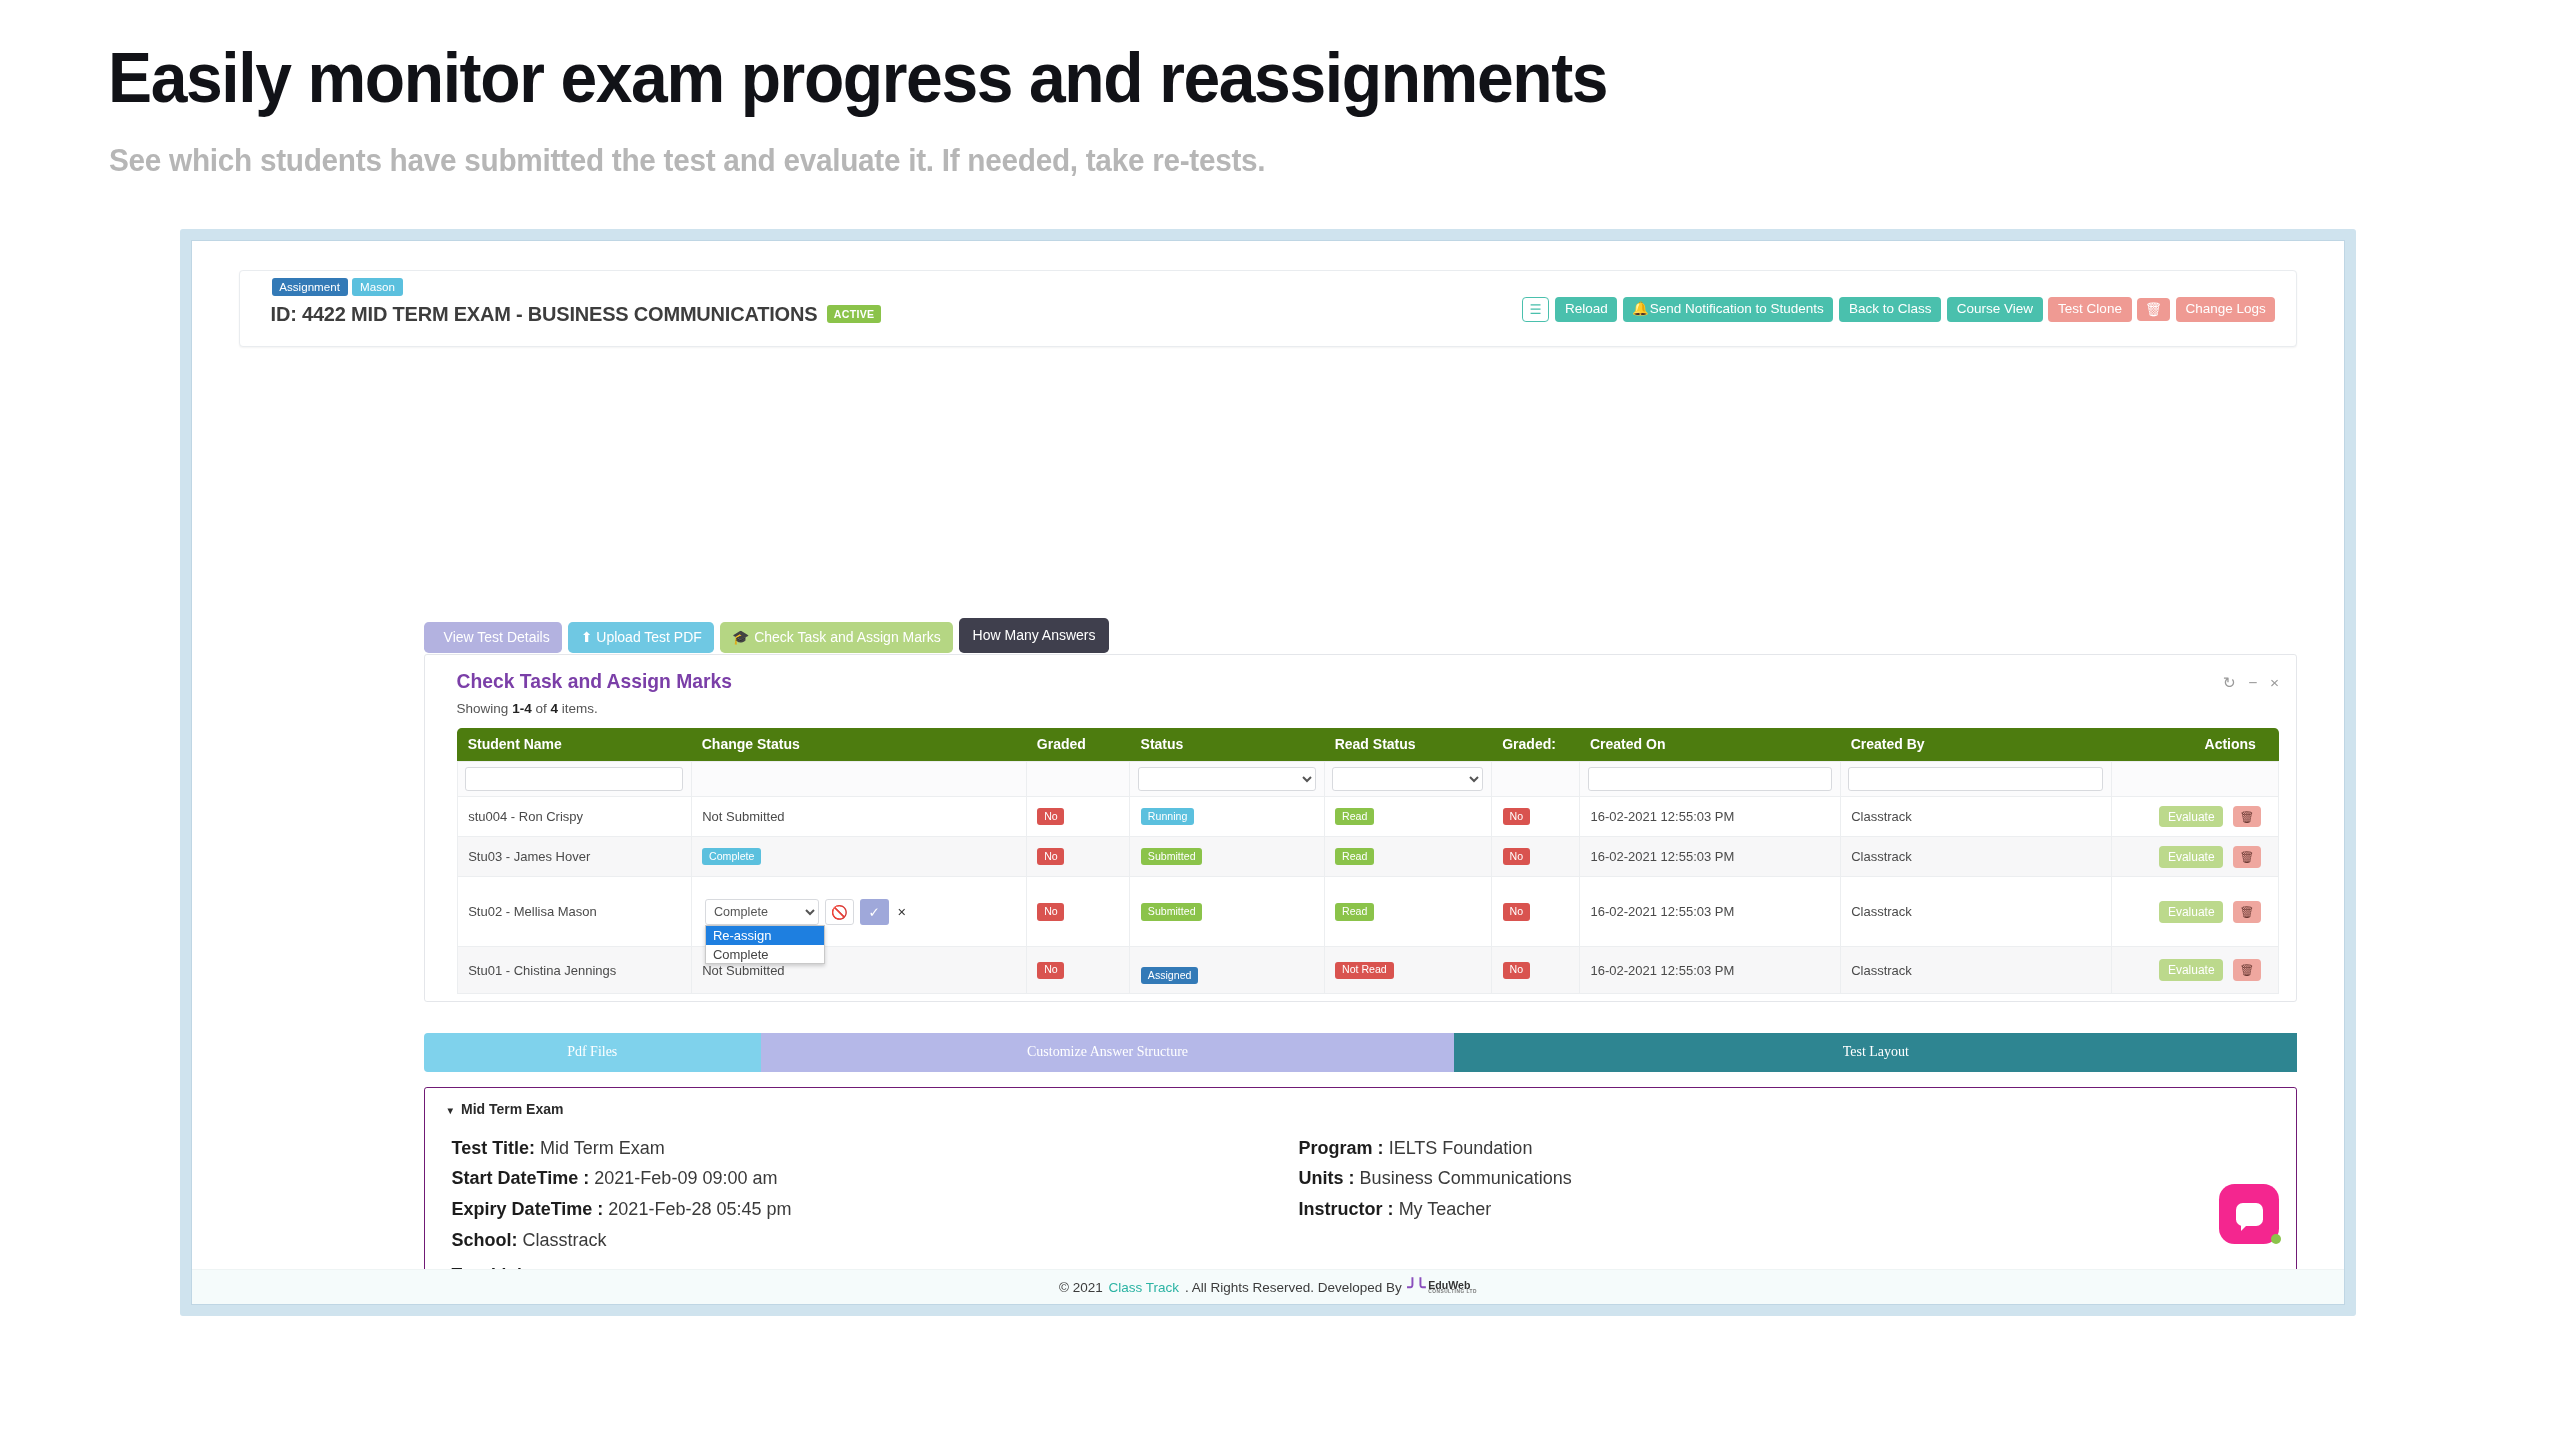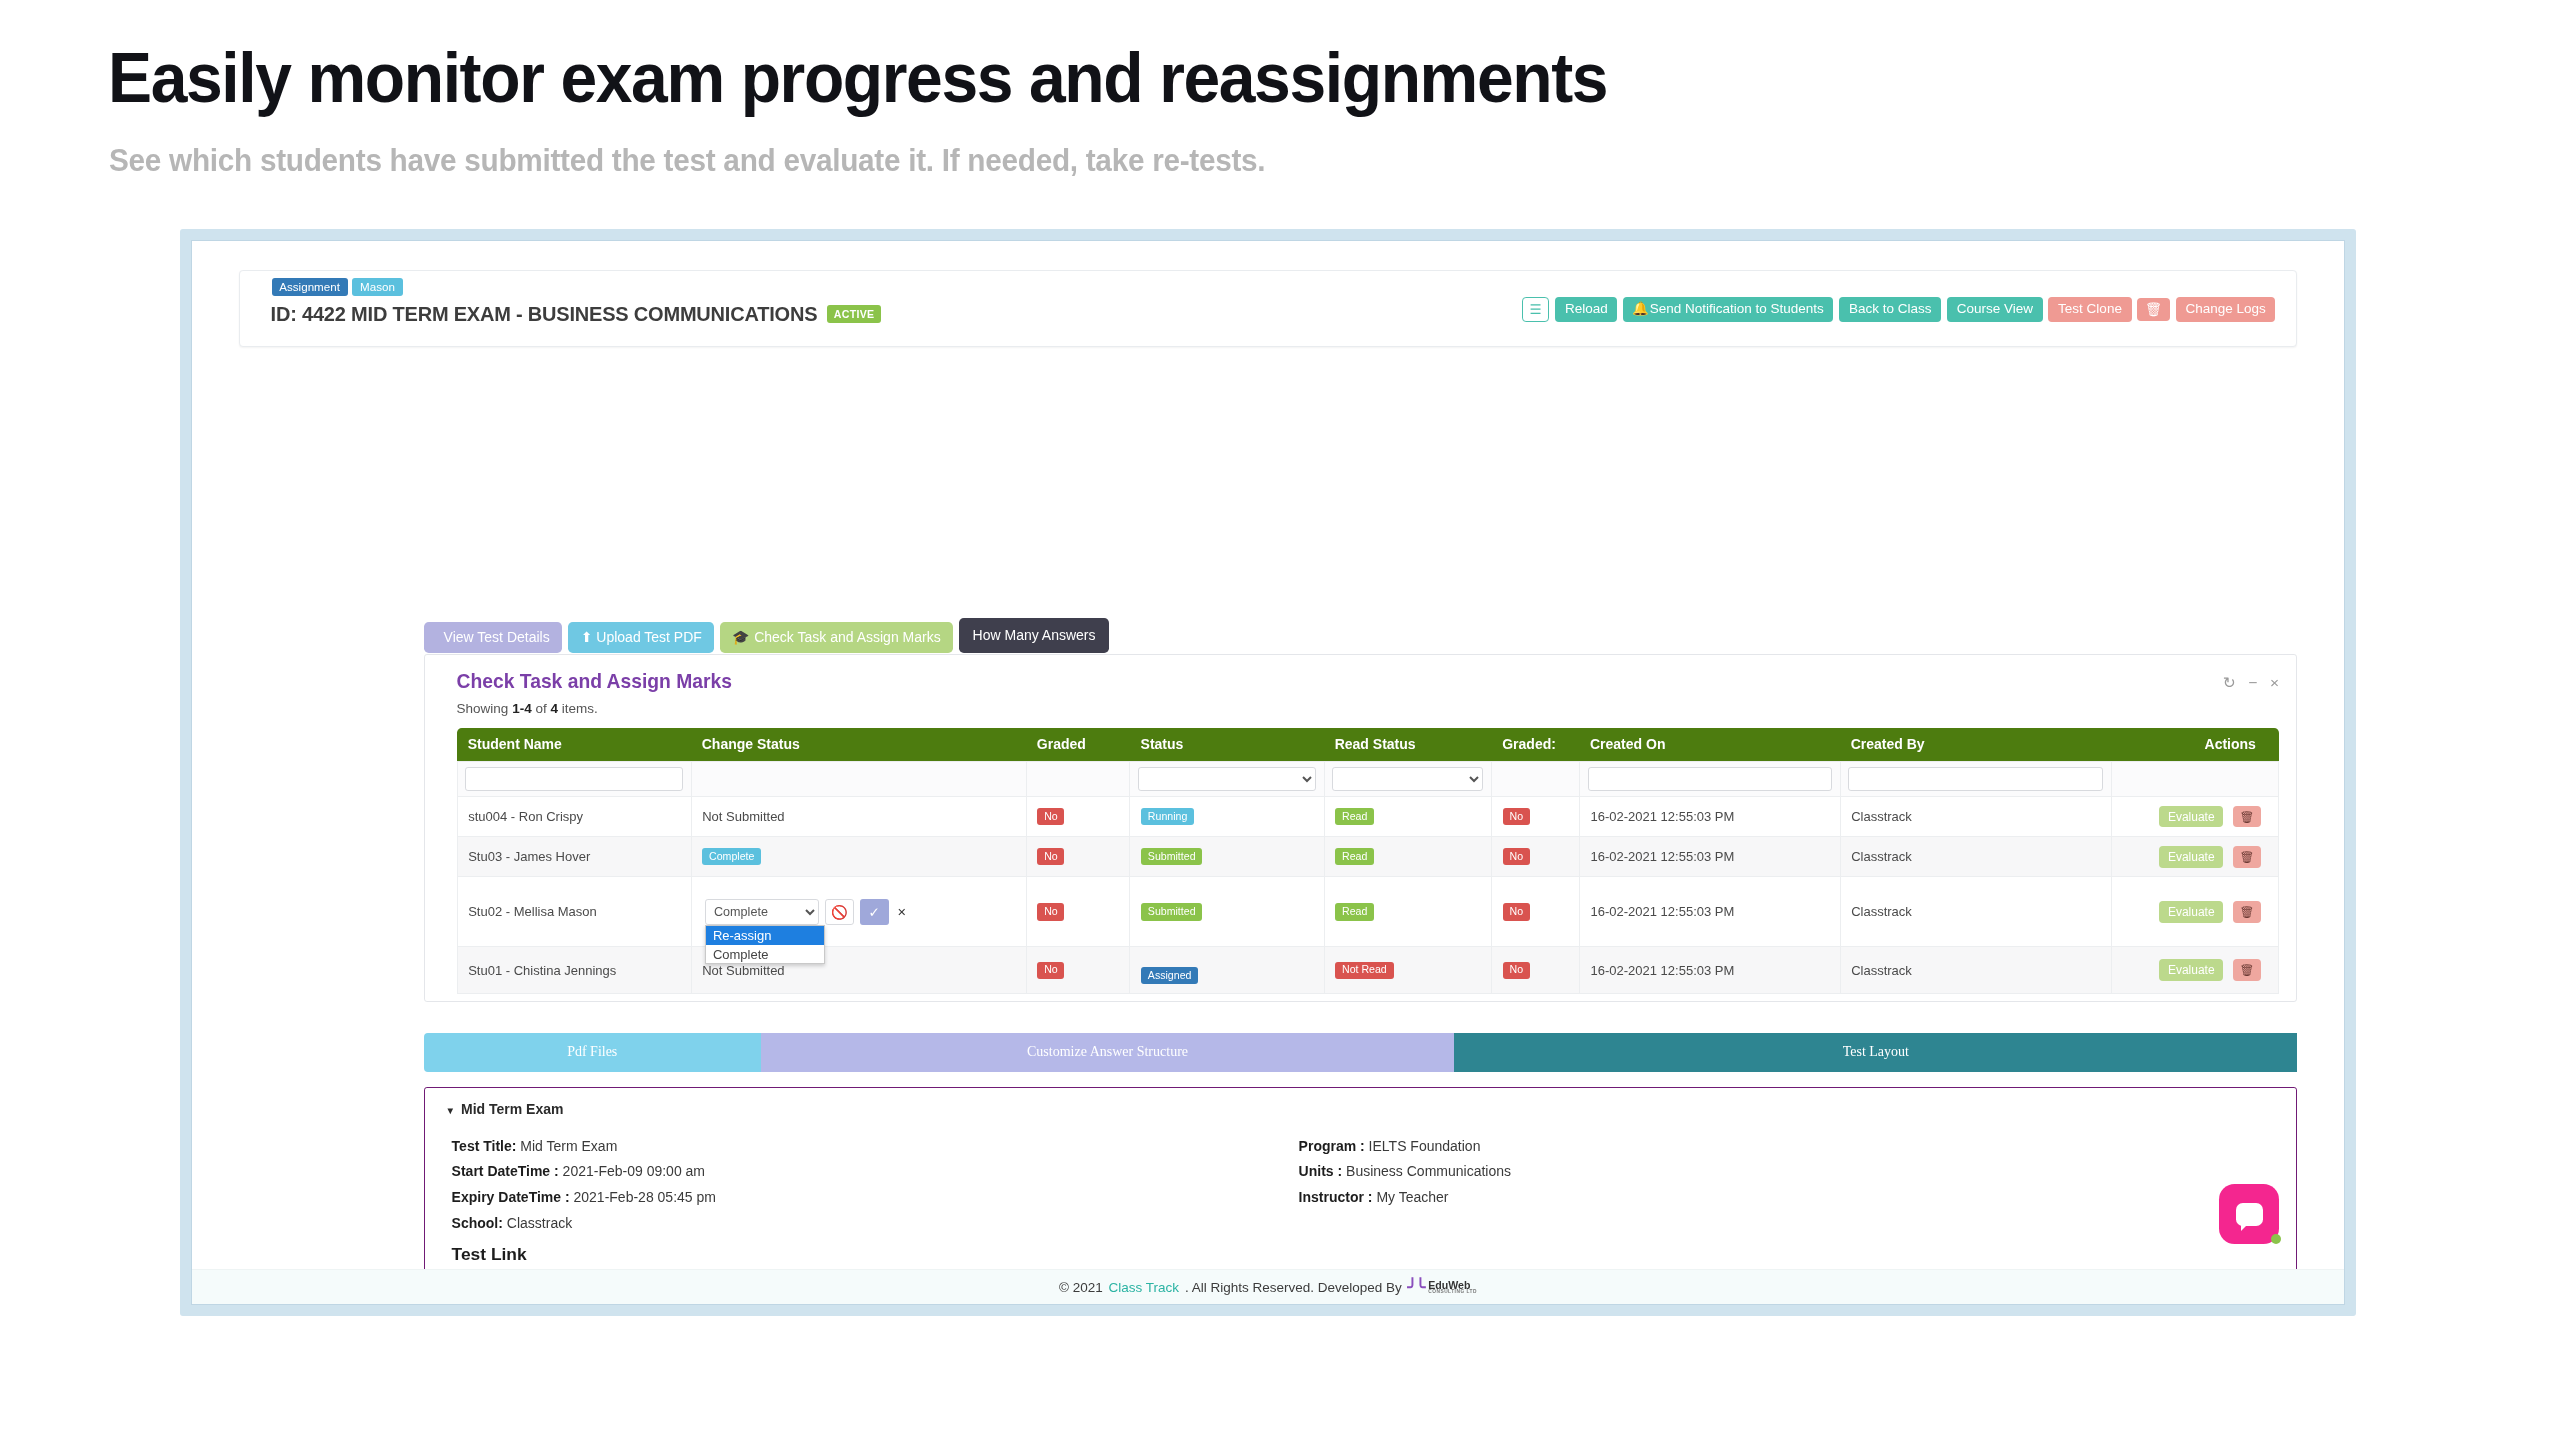--- a/index.html
+++ b/index.html
@@ -153,21 +153,21 @@
 
   
   .details {
     position:absolute; left:232px; top:846px; right:47px; height:251px;
     background:#fff; border:1px solid #701a75; border-radius:2.9px;
   }
   .det-head { position:absolute; left:21px; top:13.5px; font-size:14px; font-weight:700; color:#2b2b2b; }
   .caret { display:inline-block; margin-right:5.8px; font-size:9.7px; }
   .det-left { position:absolute; left:27px; top:50px; }
   .det-right { position:absolute; left:874px; top:50px; }
-  .det-line { font-size:14px; color:#3a3a3a; margin-bottom:9.7px; white-space:nowrap; }
+  .det-line { font-size:18px; color:#3a3a3a; margin-bottom:9.7px; white-space:nowrap; }
   .det-line b { color:#1d1d1d; font-weight:700; }
   .testlink-label { font-size:17.4px; font-weight:700; color:#1d1d1d; margin-top:13.5px; }
   .testlink { font-size:13px; color:#555; margin-top:9.7px; }
   .copysup { font-size:8.7px; vertical-align:super; color:#666; }
 
   
   .qsec { position:absolute; left:232px; top:1111px; right:47px; }
 
   
   .chat {

